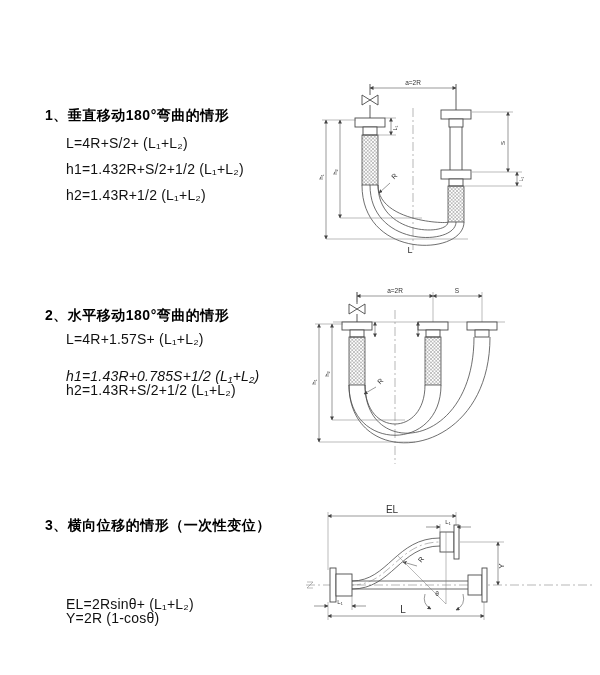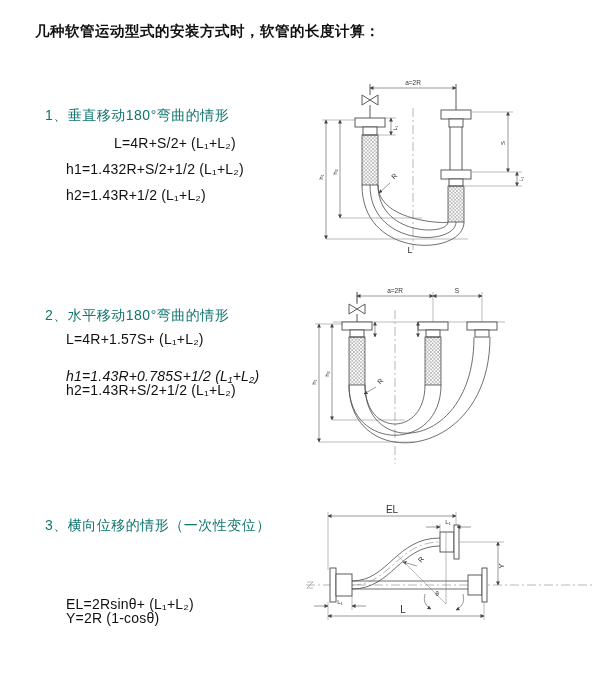--- a/index.html
+++ b/index.html
@@ -6,44 +6,43 @@
   html,body { background:#fff; }
   .page {
     position:relative; width:600px; height:675px; background:#ffffff;
     font-family:"Liberation Sans","DejaVu Sans",sans-serif; color:#1a1a1a; overflow:hidden;
   }
   .doc-title {
     position:absolute; left:35px; top:22px; font-size:14.5px; font-weight:700;
     letter-spacing:0.5px; color:#111;
   }
   .sec-heading {
-    position:absolute; font-size:14px; font-weight:400; color:#0f766e; letter-spacing:0.5px;
+    position:absolute; font-size:14px; font-weight:700; color:#000000; letter-spacing:0.5px;
   }
   .formula {
     position:absolute; left:66px; font-size:14px; color:#111; letter-spacing:0.2px;
     font-family:"Liberation Sans","DejaVu Sans",sans-serif;
   }
   .diag { position:absolute; }
   svg text { font-family:"Liberation Sans","DejaVu Sans",sans-serif; fill:#333; }
   .ln  { stroke:#4a4a4a; stroke-width:0.9; fill:none; }
   .fit { stroke:#4a4a4a; stroke-width:0.9; fill:#ffffff; }
   .dim { stroke:#555; stroke-width:0.6; fill:none; }
   .ext { stroke:#777; stroke-width:0.5; fill:none; }
   .cl  { stroke:#888; stroke-width:0.6; fill:none; stroke-dasharray:9 3 2 3; }
   .hose{ stroke:#4a4a4a; stroke-width:0.8; fill:none; }
 </style>
 </head>
 <body>
 
 <div class="page">
 
-  <div class="doc-title">几种软管运动型式的安装方式时，软管的长度计算：</div>
 
   <div class="sec-heading" style="left:45px; top:107px;">1、垂直移动180°弯曲的情形</div>
-  <div class="formula" style="top:135px;margin-left:48px;">L=4R+S/2+ (L₁+L₂)</div>
+  <div class="formula" style="top:135px;">L=4R+S/2+ (L₁+L₂)</div>
   <div class="formula" style="top:161px;">h1=1.432R+S/2+1/2 (L₁+L₂)</div>
   <div class="formula" style="top:187px;">h2=1.43R+1/2 (L₁+L₂)</div>
 
   <div class="sec-heading" style="left:45px; top:307px;text-align:right;">2、水平移动180°弯曲的情形</div>
   <div class="formula" style="top:331px;">L=4R+1.57S+ (L₁+L₂)</div>
   <div class="formula" style="top:368px;font-style:italic;">h1=1.43R+0.785S+1/2 (L₁+L₂)</div>
   <div class="formula" style="top:382px;">h2=1.43R+S/2+1/2 (L₁+L₂)</div>
 
   <div class="sec-heading" style="left:45px; top:517px;">3、横向位移的情形（一次性变位）</div>
   <div class="formula" style="top:570px;margin-top:40px;">Y=2R (1-cosθ)</div>

